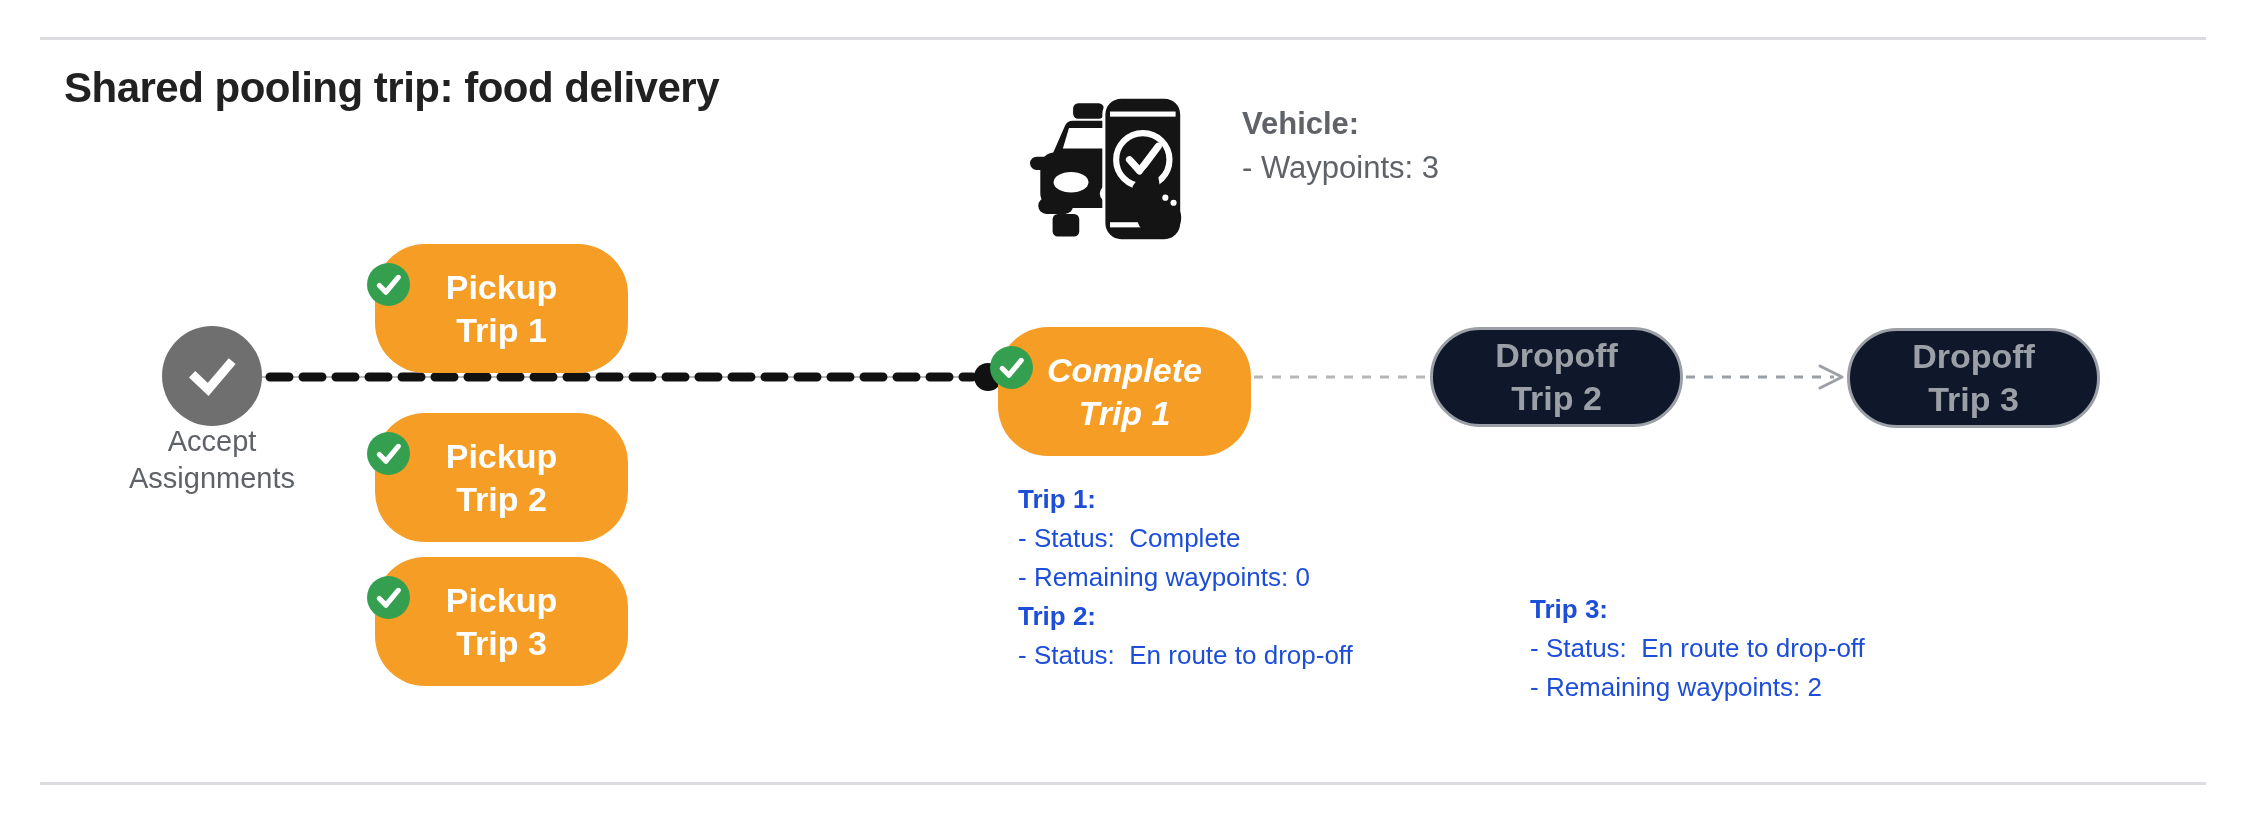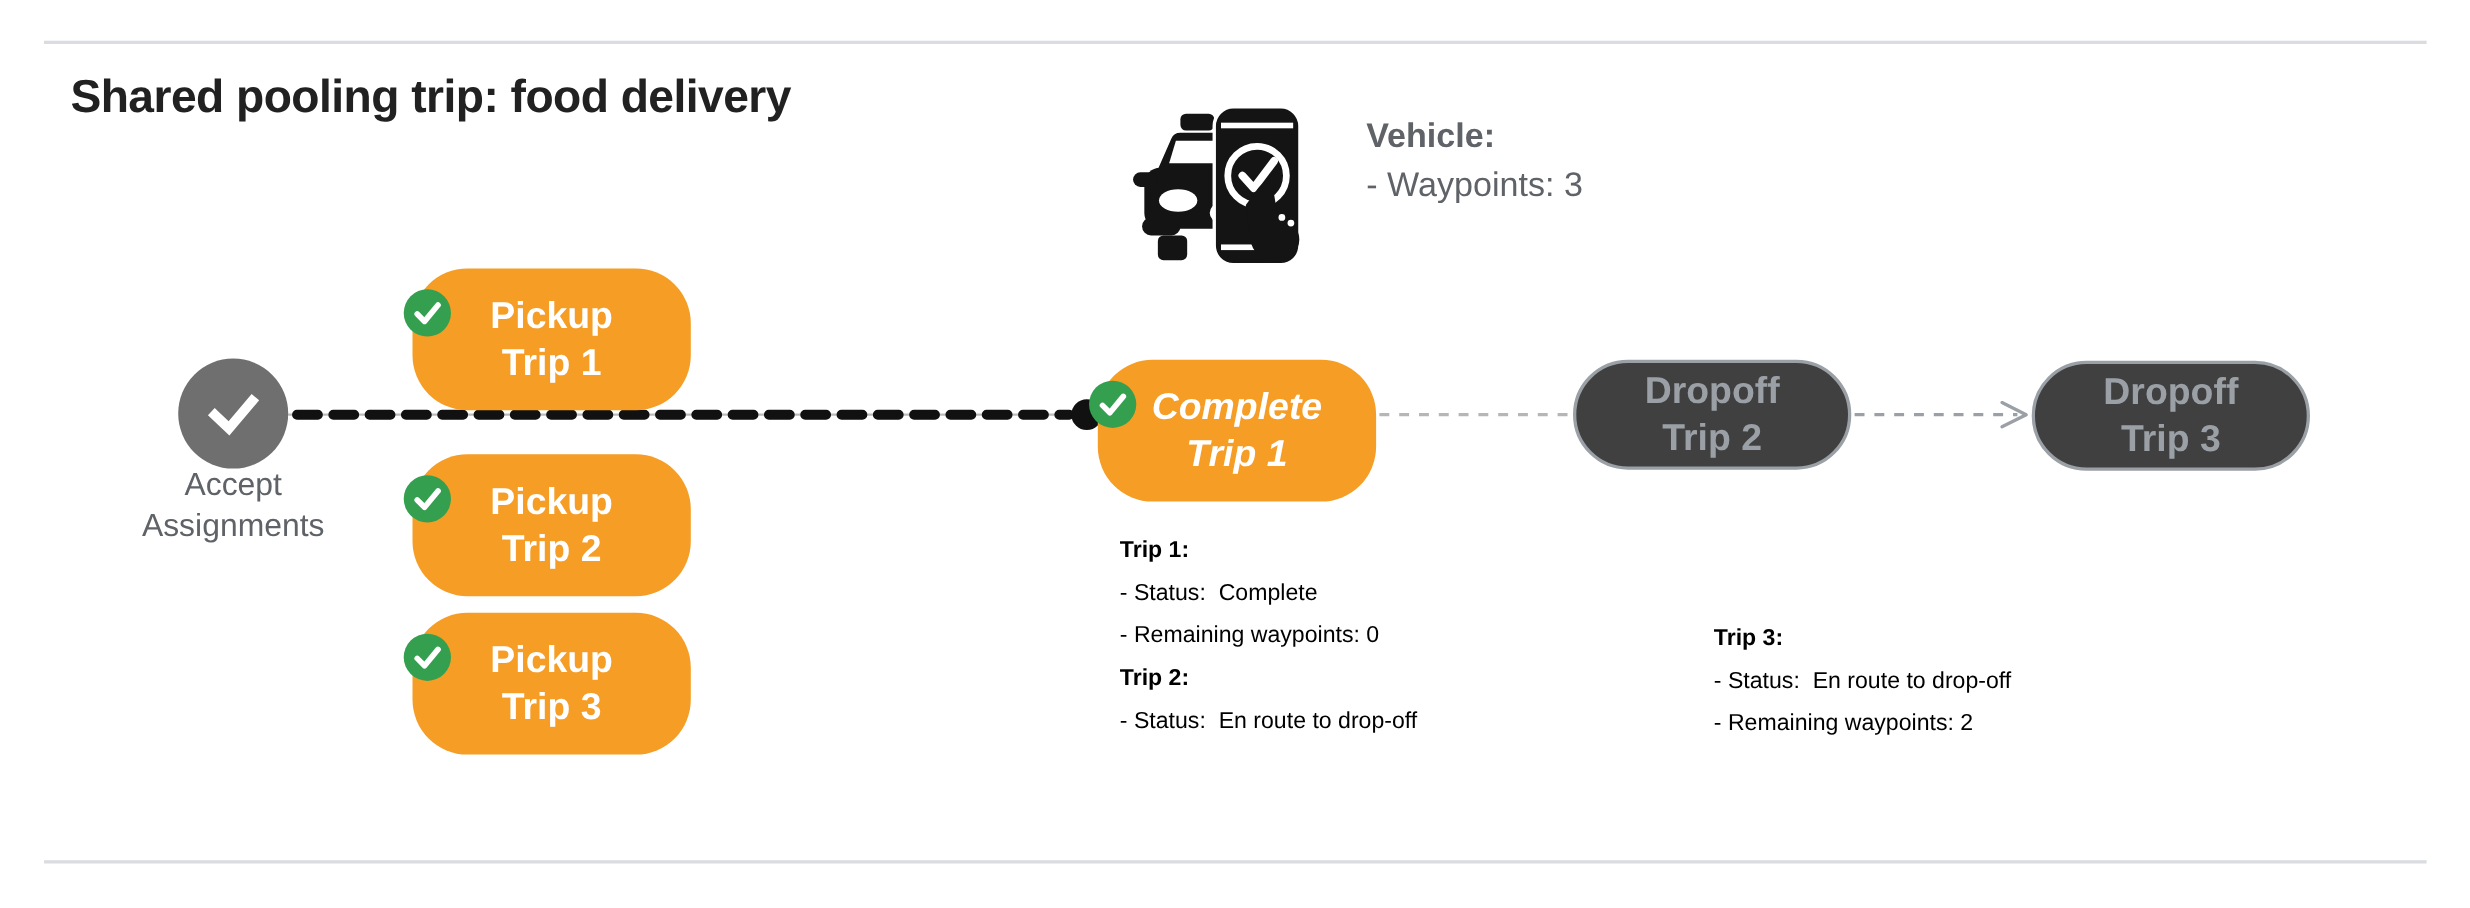--- a/index.html
+++ b/index.html
@@ -29,23 +29,23 @@
   .start-label{
     position:absolute;left:92px;top:423px;width:240px;text-align:center;
     color:#5F6368;font-size:29px;line-height:37px;white-space:pre-line;
   }
   .pill{
     position:absolute;width:253px;height:129px;border-radius:50px;
     display:flex;align-items:center;justify-content:center;text-align:center;
     font-weight:700;font-size:34px;line-height:43px;white-space:pre-line;z-index:1;
   }
   .pill.orange{background:#F59D25;color:#ffffff;}
-  .pill.ghost{background:#404040;border:3px solid #9AA0A6;color:#9AA0A6;width:247px;height:94px;}
+  .pill.ghost{background:#0f172a;border:3px solid #9AA0A6;color:#9AA0A6;width:247px;height:94px;}
   .badge{position:absolute;left:-9px;top:-25px;width:45px;height:45px;z-index:2;}
-  .details{position:absolute;color:#000000;font-size:21px;line-height:39px;}
+  .details{position:absolute;color:#1d4ed8;font-size:26px;line-height:39px;}
   .details .detail-heading{font-weight:700;white-space:pre;}
   .details .detail-line{white-space:pre;}
 </style>
 </head>
 <body>
 
 <div class="canvas">
 
   <div class="divider top"></div>
   <div class="divider bottom"></div>
@@ -154,19 +154,19 @@
   </div>
 
   <div class="details" style="left:1018px;top:480px;">
     <div class="detail-heading">Trip 1:</div>
     <div class="detail-line">- Status:  Complete</div>
     <div class="detail-line">- Remaining waypoints: 0</div>
     <div class="detail-heading">Trip 2:</div>
     <div class="detail-line">- Status:  En route to drop-off</div>
   </div>
 
-  <div class="details" style="left:1530px;top:560px;margin-left:28px;">
+  <div class="details" style="left:1530px;top:590px;">
     <div class="detail-heading">Trip 3:</div>
     <div class="detail-line">- Status:  En route to drop-off</div>
     <div class="detail-line">- Remaining waypoints: 2</div>
   </div>
 
 </div>
 
 </body></html>

